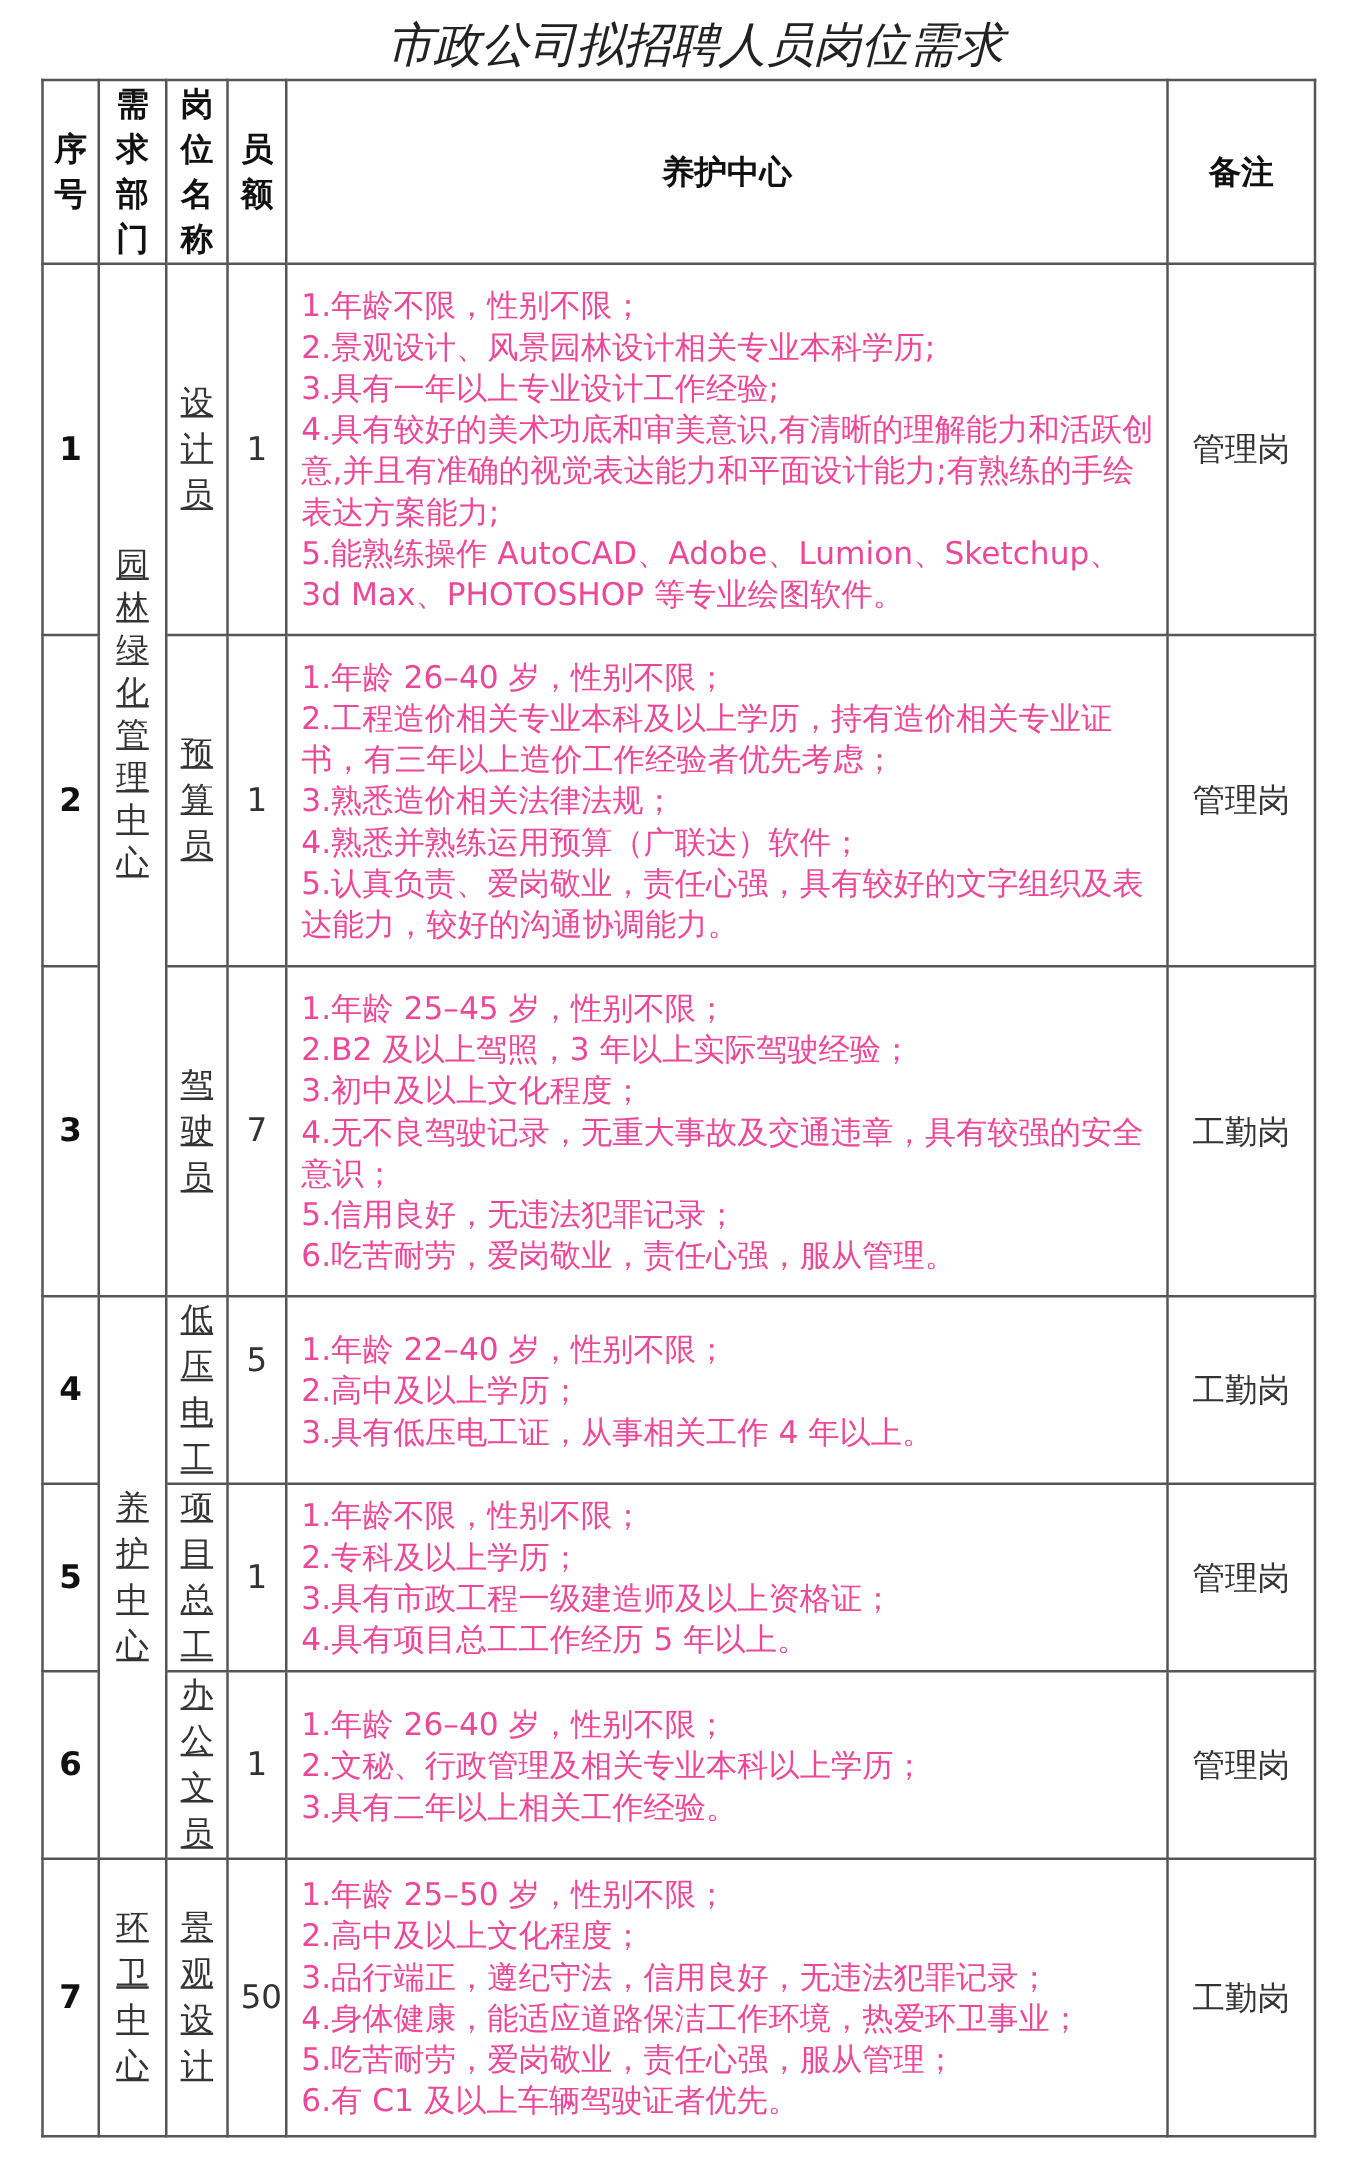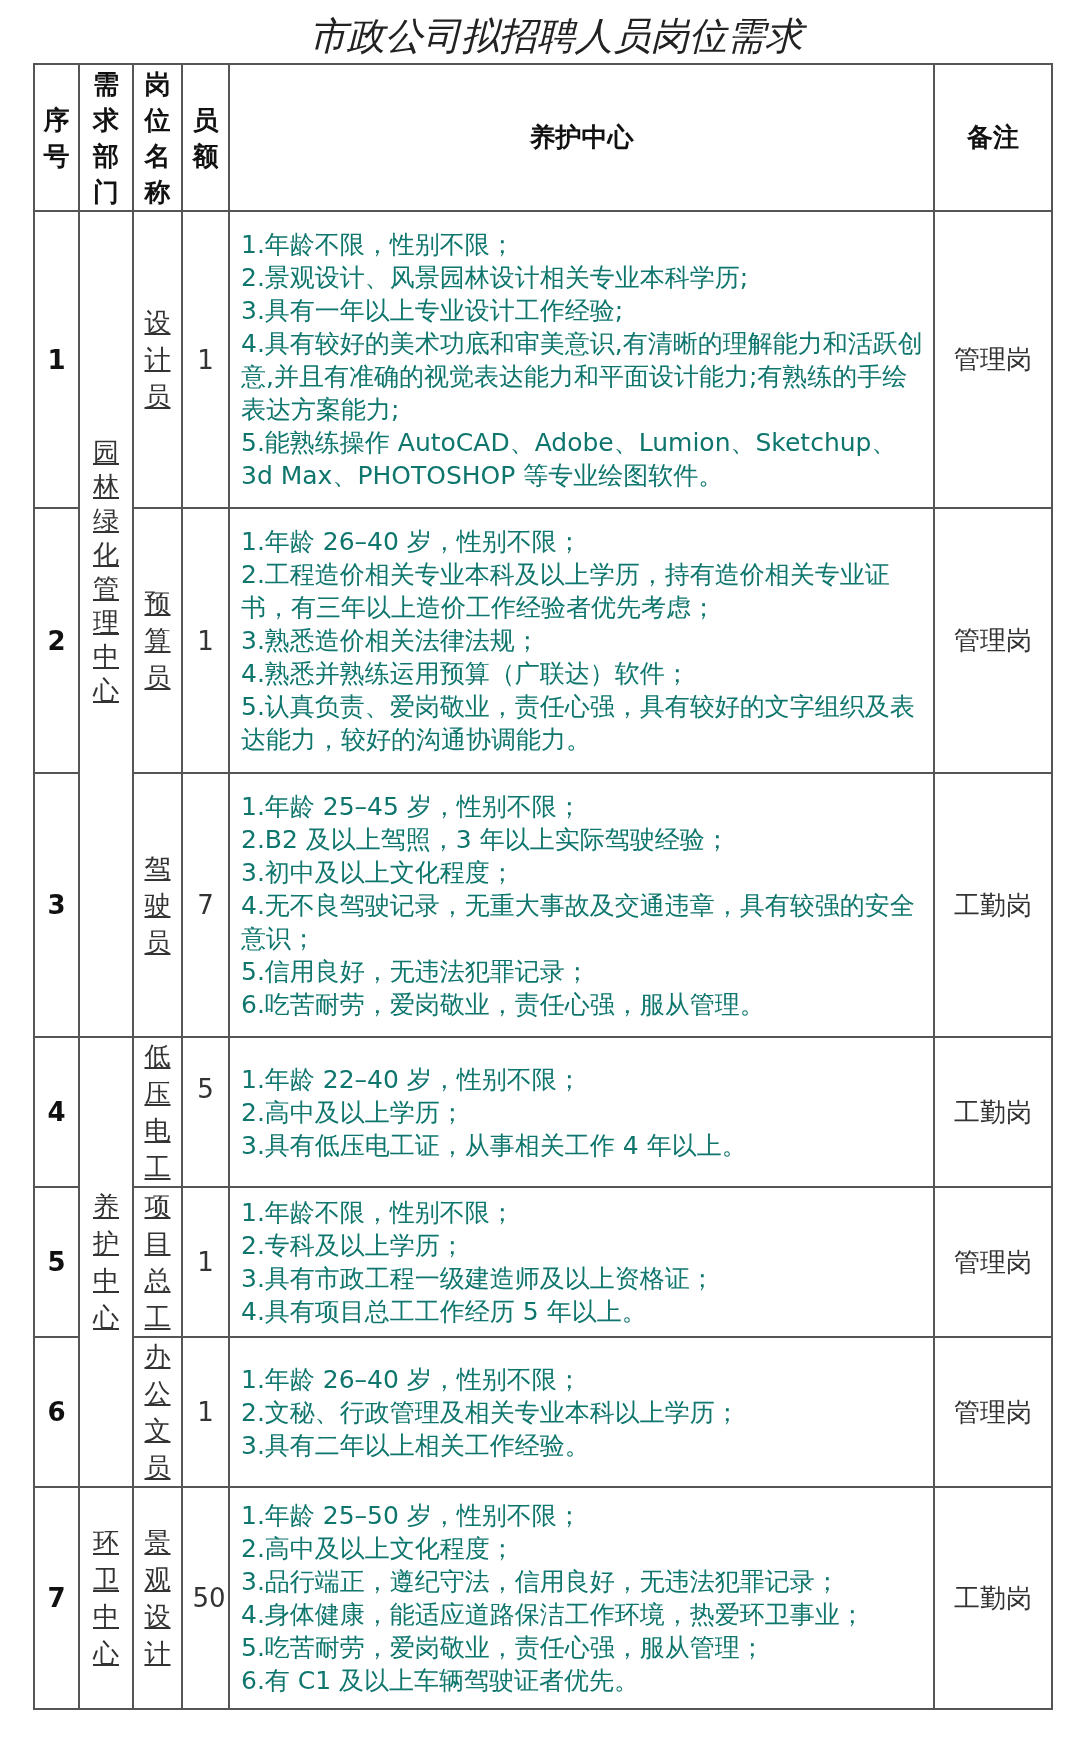--- a/index.html
+++ b/index.html
@@ -10,21 +10,21 @@
   table.grid { position: absolute; left: 33px; top: 63px; border-collapse: collapse;
                table-layout: fixed; width: 1018px; }
   table.grid td, table.grid th { border: 2px solid #555; padding: 0; vertical-align: middle; }
   th { font-weight: bold; color: #111; font-size: 26px; text-align: center; border-radius: 27px; }
   .vert { display: block; width: 1em; margin: 0 auto; text-align: center; line-height: 37px; }
   .hdr-vert { line-height: 36px; font-size: 26px; }
   .seq { font-weight: bold; font-size: 26px; text-align: center; color: #111; }
   .quota { text-align: center; font-size: 26px; color: #333; }
   .quota.top { vertical-align: top; padding-top: 36px; }
   .dept, .pos { font-size: 26px; color: #333; text-align: center; text-decoration: underline; }
-  .req { font-size: 25px; line-height: 33px; padding: 4px 10px 4px 11px !important; color: #0f766e; }
+  .req { font-size: 25px; line-height: 33px; padding: 4px 10px 4px 11px !important; color: #ec4899; }
   .req div { white-space: normal; }
   .remark { text-align: center; font-size: 26px; color: #333; margin-top: 12px; }
 </style>
 </head>
 <body>
 
 <div class="title">市政公司拟招聘人员岗位需求</div>
 
 <table class="grid">
   <colgroup>

